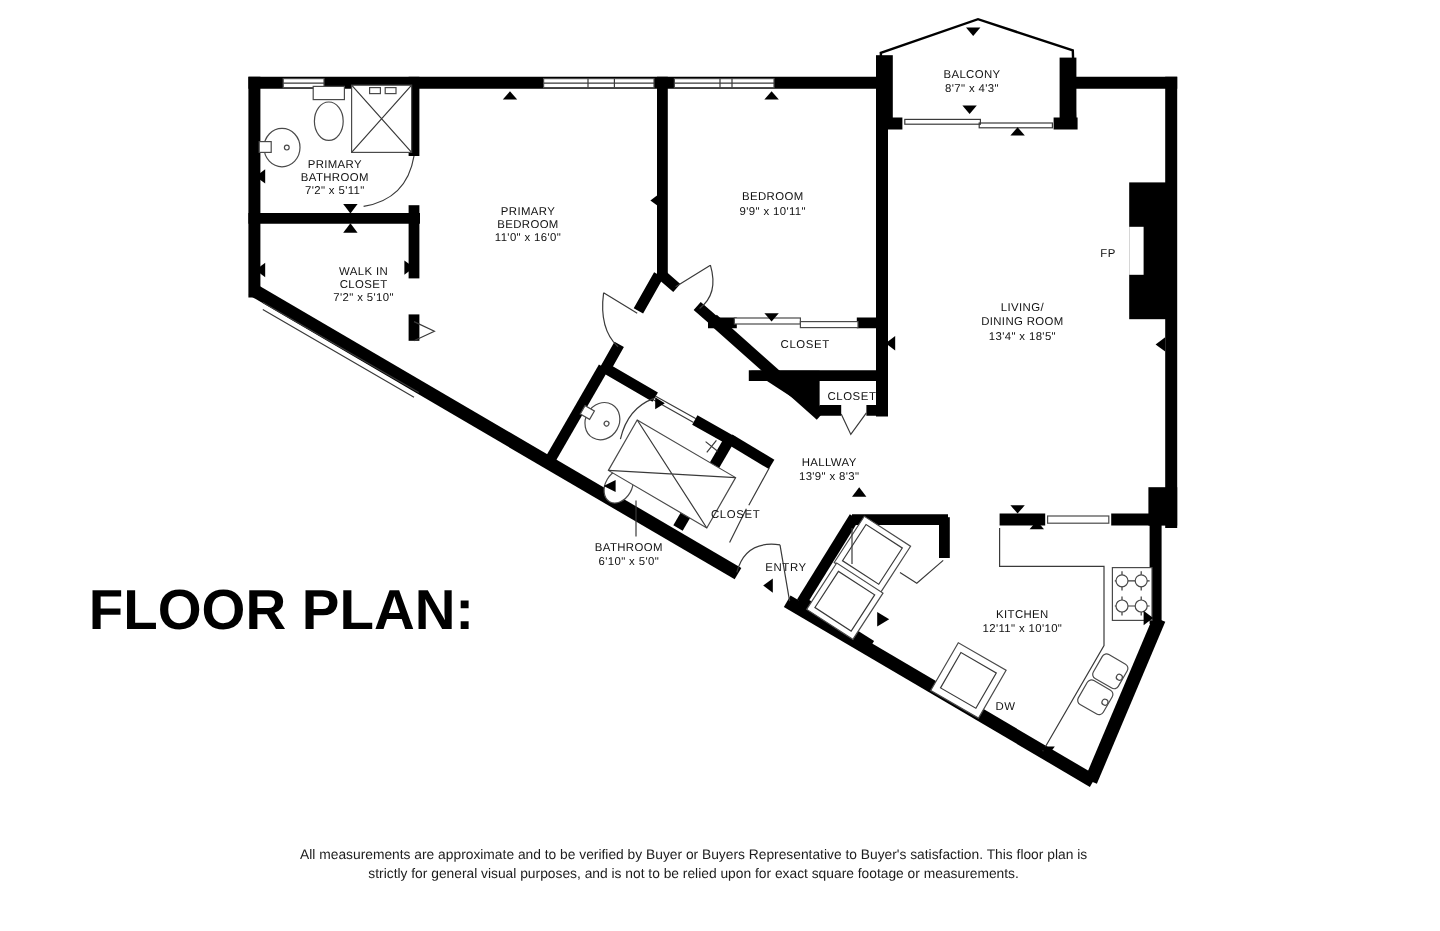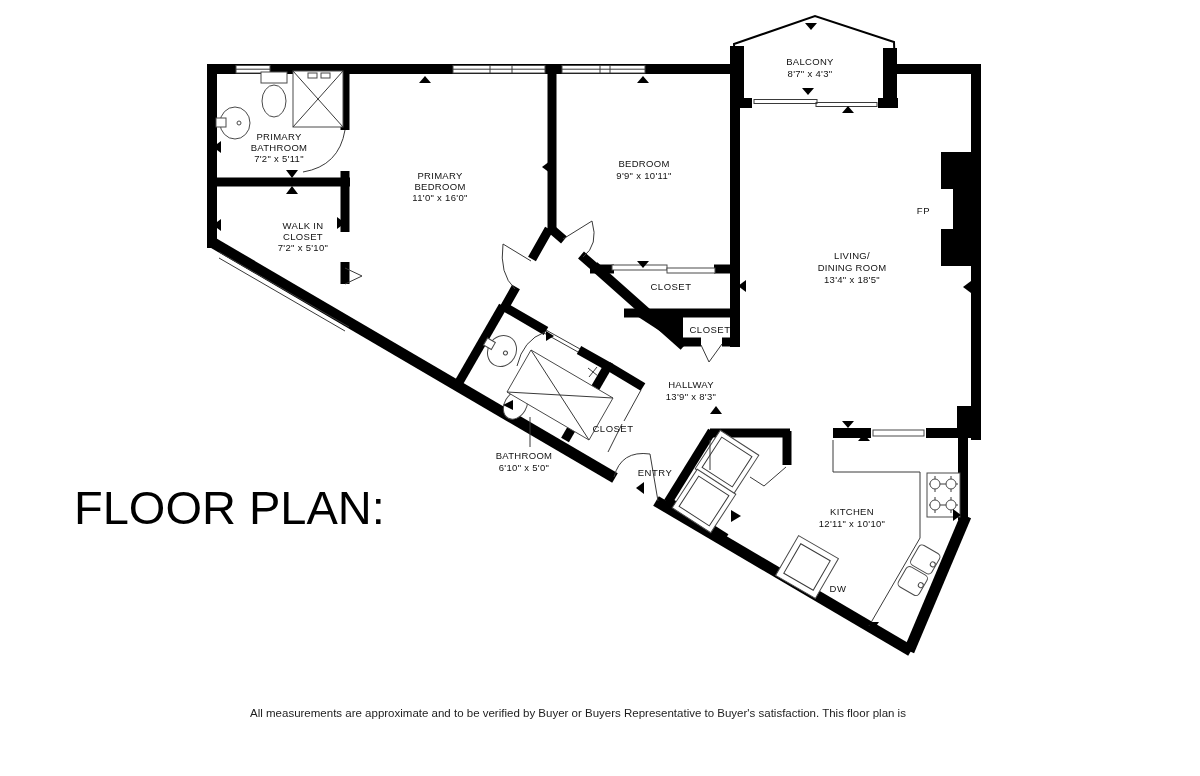--- a/index.html
+++ b/index.html
@@ -8,21 +8,21 @@
   #plan-svg{position:absolute;left:0;top:0;}
   .room-label{font-family:"Liberation Sans", sans-serif;font-size:9.5px;fill:#111;
               text-anchor:middle;letter-spacing:.3px;}
   .small-label{font-family:"Liberation Sans", sans-serif;font-size:9.5px;fill:#111;
                text-anchor:middle;letter-spacing:.5px;}
   .wall{stroke:#000;fill:none;stroke-linecap:butt;}
   .thin{stroke:#3a3a3a;stroke-width:1;fill:none;}
   .fixture{stroke:#4a4a4a;stroke-width:1;fill:#fff;}
   .marker{fill:#000;stroke:none;}
   #title{position:absolute;left:74px;top:476px;color:#000;font-size:47px;
-         line-height:64px;letter-spacing:0px;font-weight:400;white-space:nowrap;}
+         line-height:64px;letter-spacing:0px;font-weight:700;white-space:nowrap;}
   #disclaimer{position:absolute;left:0;top:706px;width:1156px;text-align:center;
               color:#1c1c1c;font-size:11.5px;line-height:15.5px;}
 </style>
 </head>
 <body>
 
 <div id="stage">
 
 <svg id="plan-svg" width="1200" height="776" viewBox="0 0 1200 776">
 
@@ -262,15 +262,16 @@
     <text class="small-label" x="930" y="214" style="text-anchor:end">FP</text>
   </g>
 </svg>
 
   <div id="title">
     <div>FLOOR PLAN:</div>
   </div>
 
   <div id="disclaimer">
     <div>All measurements are approximate and to be verified by Buyer or Buyers Representative to Buyer's satisfaction. This floor plan is</div>
+    <div>strictly for general visual purposes, and is not to be relied upon for exact square footage or measurements.</div>
   </div>
 
 </div>
 
 </body></html>

